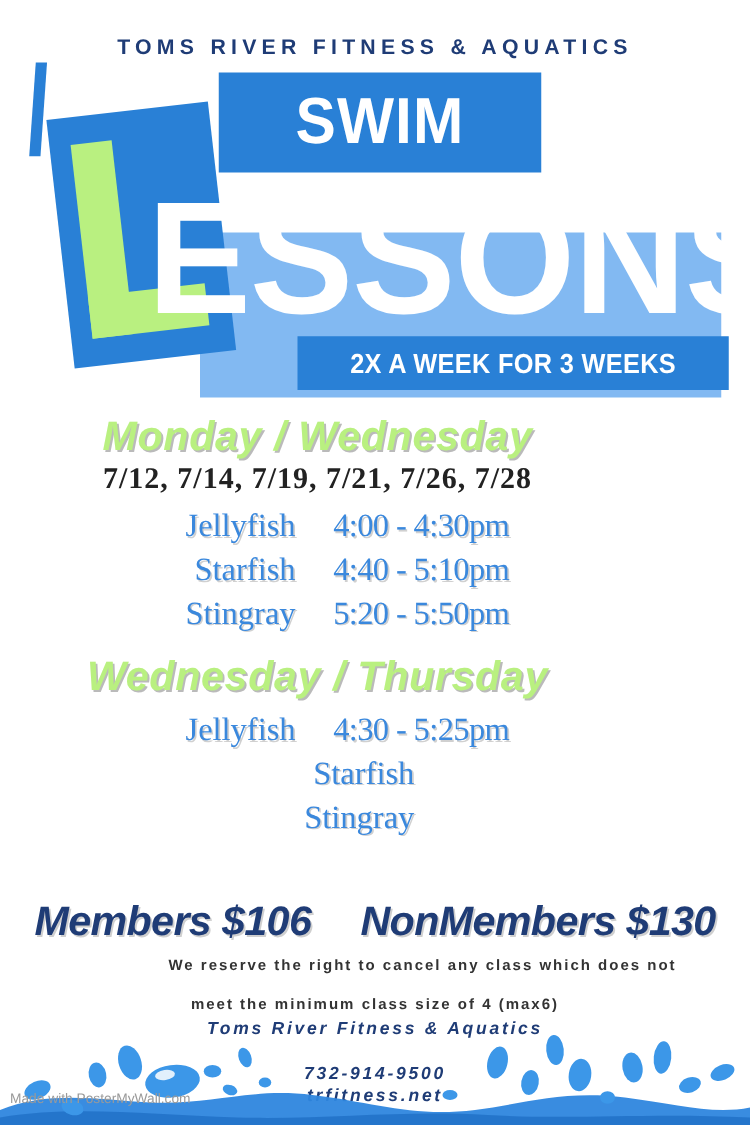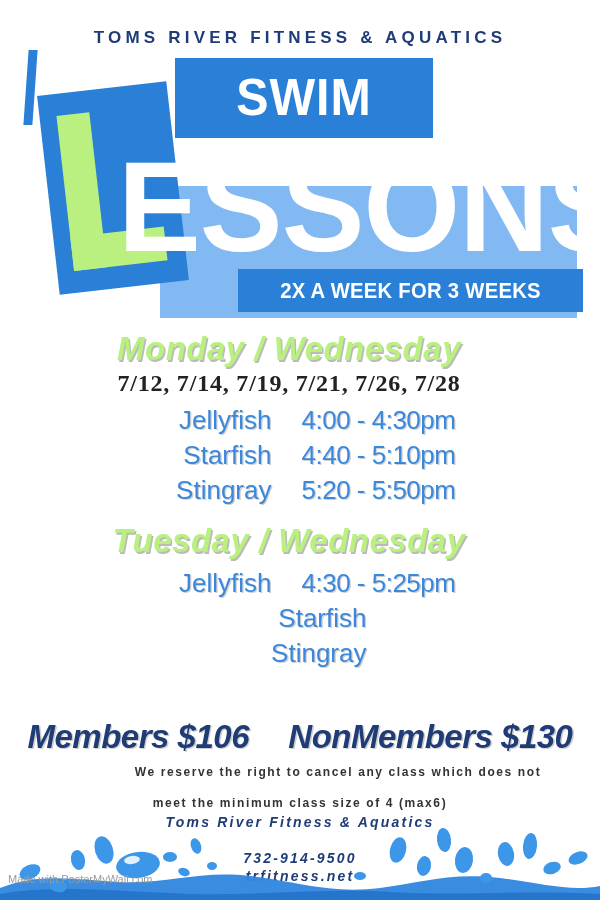--- a/index.html
+++ b/index.html
@@ -105,21 +105,21 @@
     font-weight:bold;
     font-size:22px;
     letter-spacing:0.3px;
     color:#ffffff;
     transform:scaleX(0.92);
     white-space:nowrap;
   }
 
   
   .sched{
-    position:absolute;left:0;width:508px;text-align:center;padding-left:35px;
+    position:absolute;left:0;width:508px;text-align:center;
   }
   .day-head{
     font-family:"Liberation Sans", sans-serif;
     font-weight:bold;font-style:italic;
     font-size:33px;
     letter-spacing:0.5px;
     color:#B9F080;
     text-shadow:1.5px 1.5px 0 rgba(130,130,130,0.55);
     white-space:nowrap;
   }
@@ -128,21 +128,21 @@
     font-weight:bold;
     font-size:24px;
     letter-spacing:0.8px;
     color:#222222;
     margin-top:2px;
     white-space:nowrap;
   }
   .rows{margin-top:6px;}
   .row{
     display:flex;justify-content:center;align-items:baseline;
-    font-family:Liberation Sans, sans-serif;
+    font-family:Liberation Serif, serif;
     font-size:26px;
     color:#3A88DD;
     line-height:35px;
     text-shadow:1.3px 1.3px 0 rgba(150,150,150,0.45);
   }
   .row .lvl{width:185px;text-align:right;padding-right:30px;}
   .row .tm{width:190px;text-align:left;letter-spacing:-0.5px;}
 
   
   .price{
@@ -246,21 +246,21 @@
         <span class="tm">4:40 - 5:10pm</span>
       </div>
       <div class="row">
         <span class="lvl">Stingray</span>
         <span class="tm">5:20 - 5:50pm</span>
       </div>
     </div>
   </div>
 
   <div class="sched" style="top:522px;">
-    <div class="day-head">Tuesday / Wednesday</div>
+    <div class="day-head">Wednesday / Thursday</div>
     <div class="rows">
       <div class="row">
         <span class="lvl">Jellyfish</span>
         <span class="tm">4:30 - 5:25pm</span>
       </div>
       <div class="row">
         <span class="lvl">Starfish</span>
       </div>
       <div class="row">
         <span class="lvl">Stingray</span>

